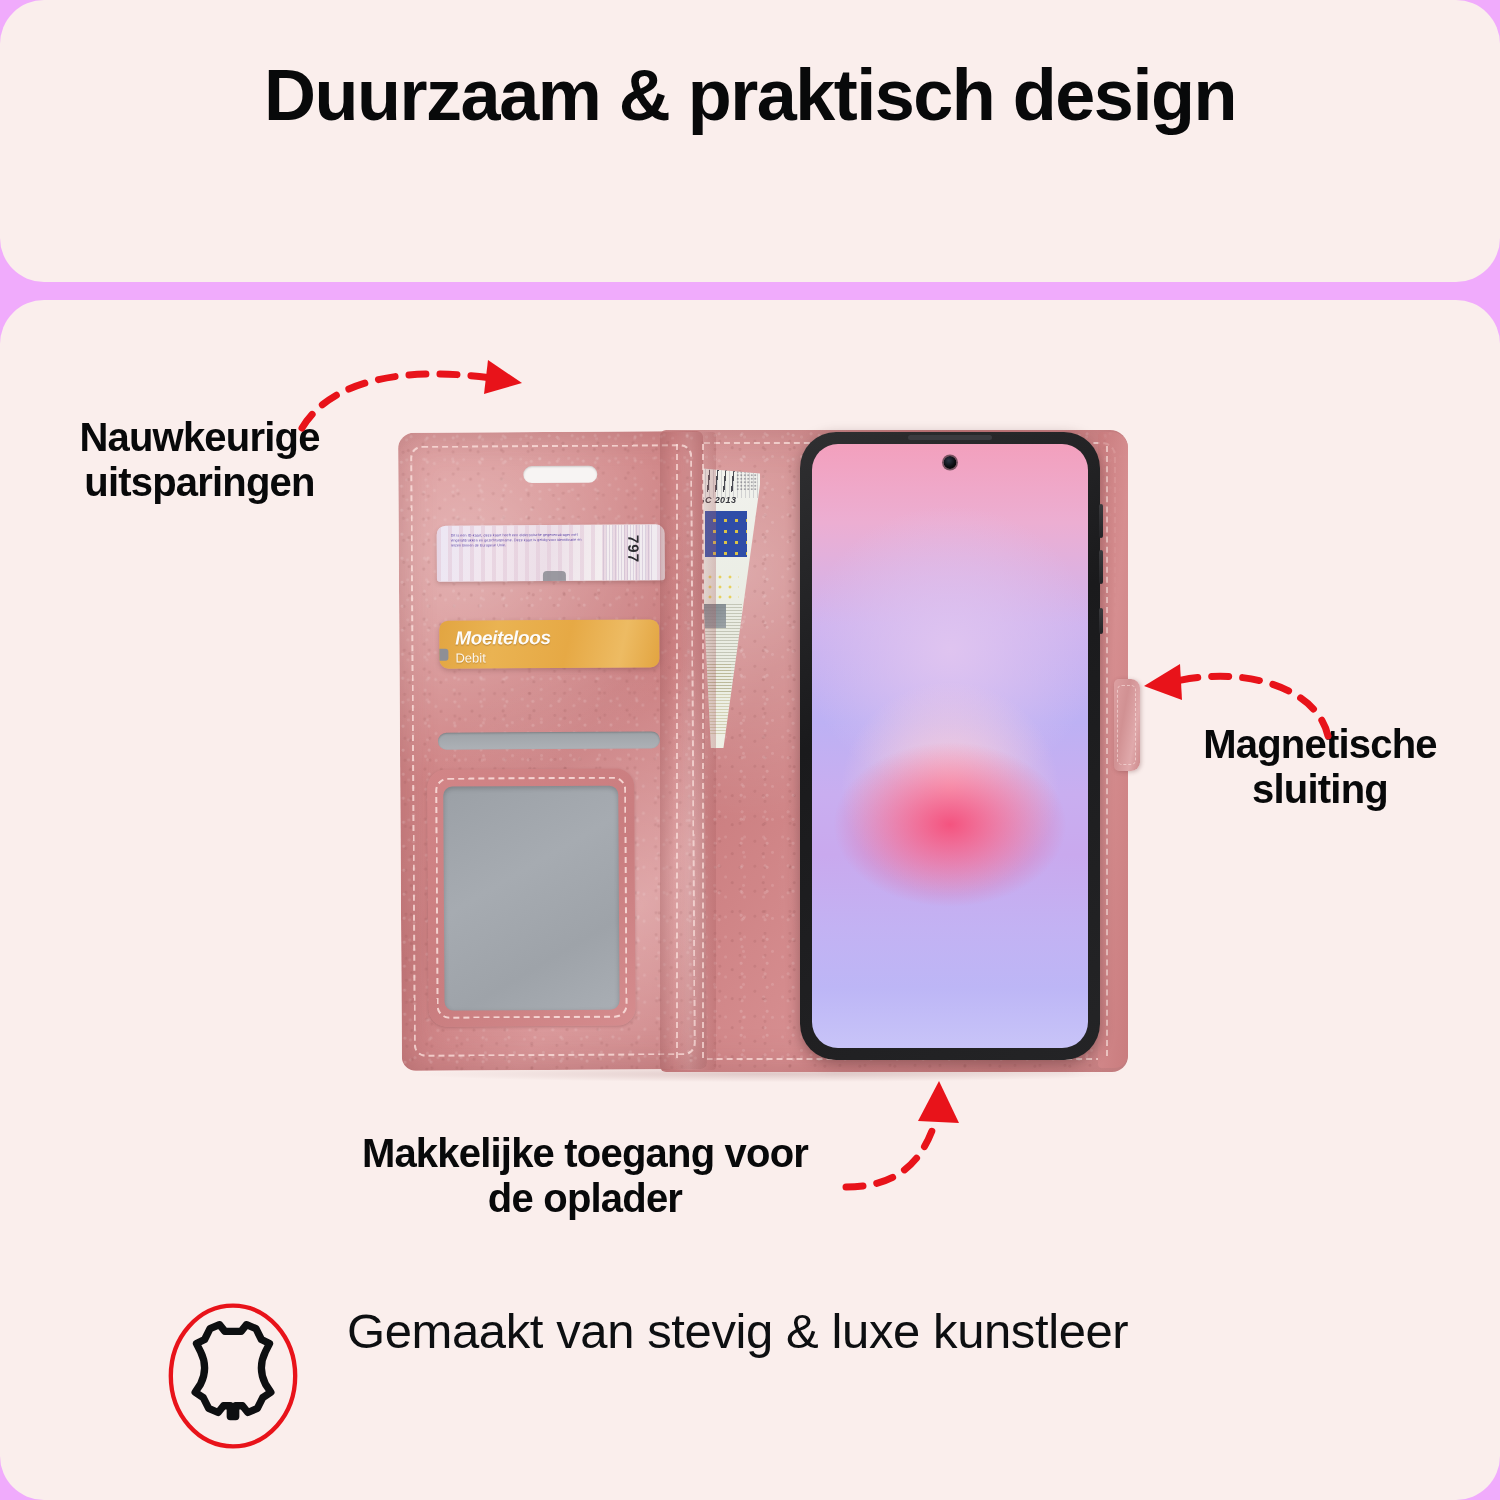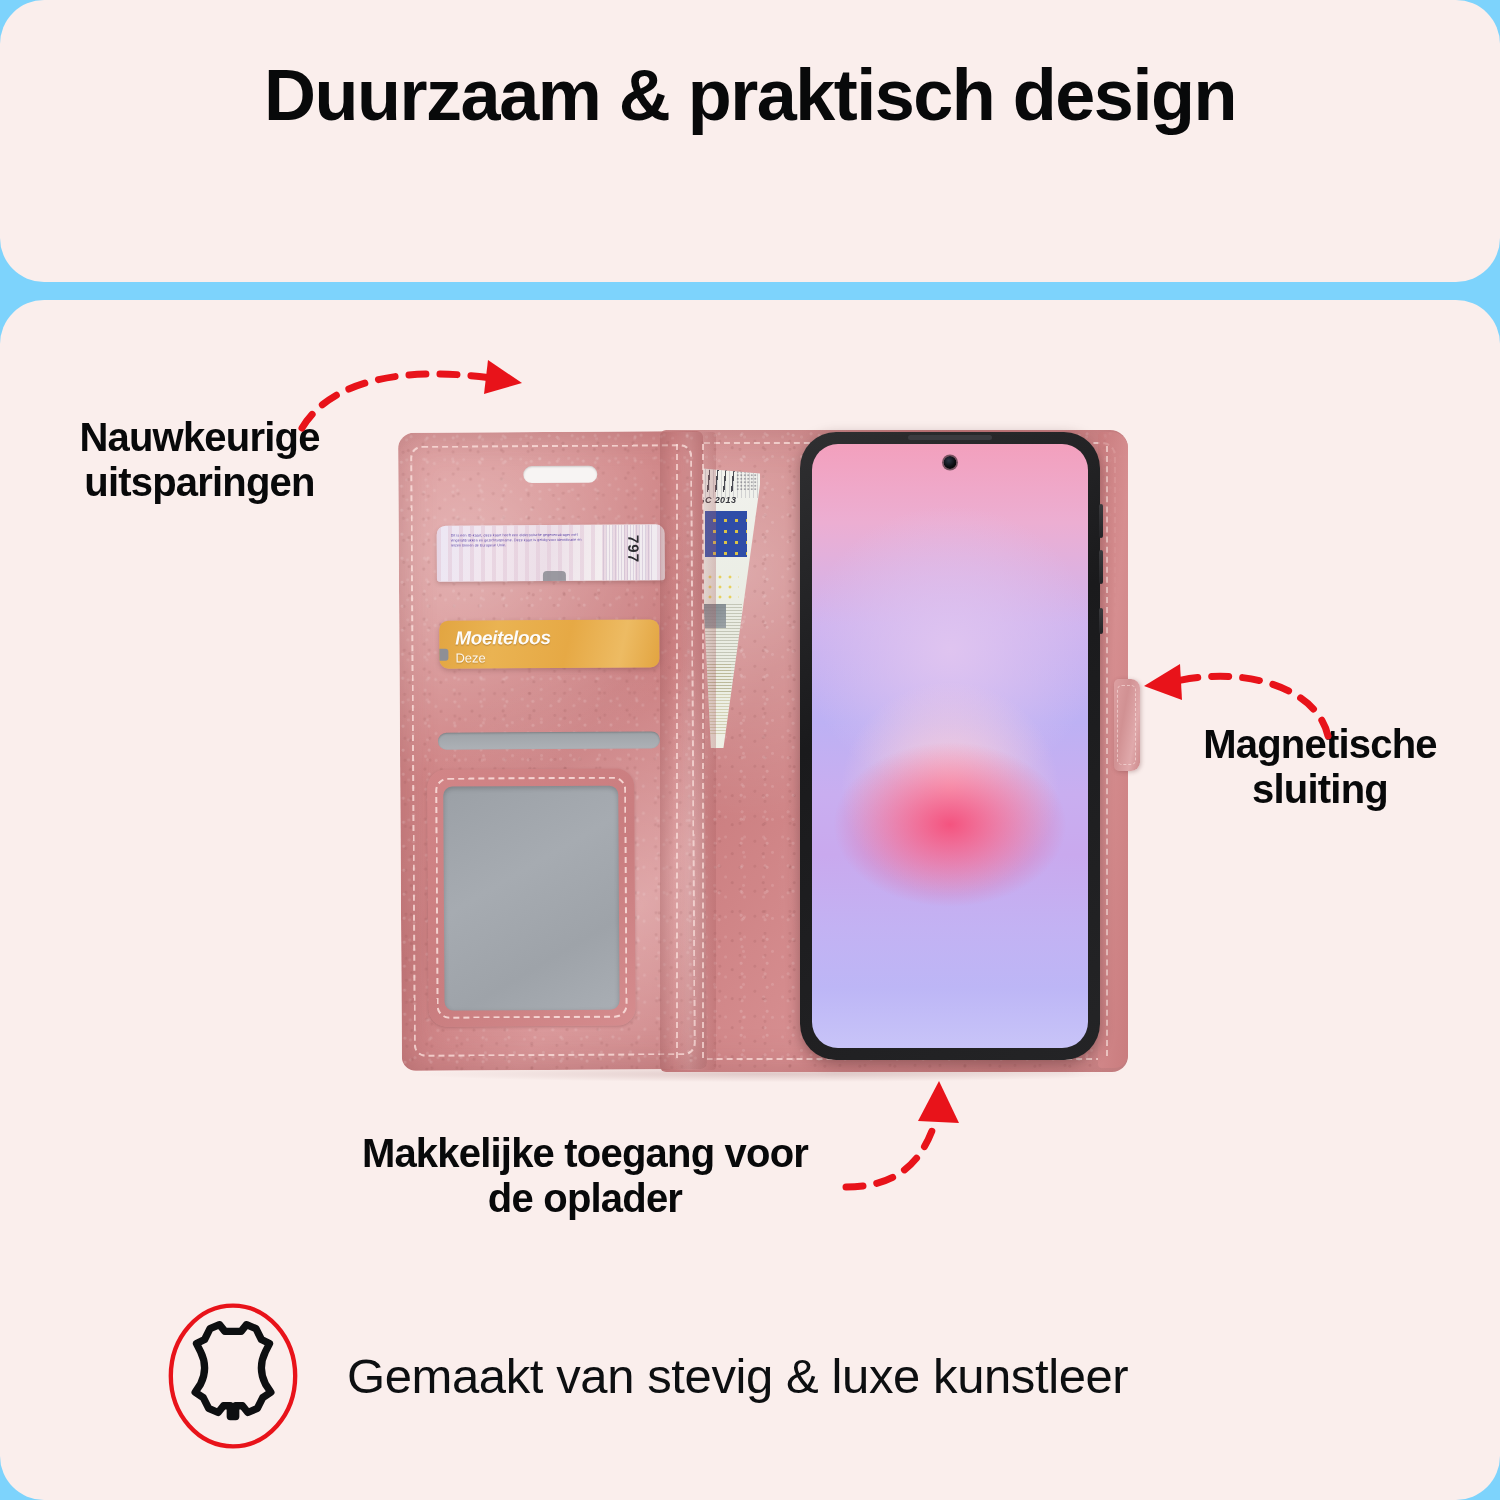--- a/index.html
+++ b/index.html
@@ -9,21 +9,21 @@
     height: 1500px;
     background: #ffffff;
     font-family: "Liberation Sans", sans-serif;
     overflow: hidden;
   }
 
   .page {
     position: relative;
     width: 1500px;
     height: 1500px;
-    background: #7dd3fc;
+    background: #f0abfc;
   }
 
   
   .card {
     position: absolute;
     left: 0;
     width: 1500px;
     background: #faeeec;
     border-radius: 44px;
   }
@@ -68,21 +68,20 @@
   .annot-cutouts  { top: 415px;  left: 22px;  width: 355px; }
   .annot-magnet   { top: 722px;  left: 1150px; width: 340px; }
   .annot-charger  { top: 1131px; left: 350px;  width: 470px; }
 
   
   .badge-row {
     position: absolute;
     top: 1303px;
     left: 165px;
     display: flex;
-    align-items: center;
     gap: 46px;
   }
   .badge-icon { width: 136px; height: 146px; flex: none; }
   .badge-text {
     font-size: 49px;
     font-weight: 400;
     color: #0d0f11;
     letter-spacing: -0.4px;
     white-space: nowrap;
   }
@@ -488,21 +487,21 @@
         <div class="id-stripes"></div>
         <div class="id-guilloche"></div>
         <div class="id-lines">Dit is een ID-kaart, deze kaart heeft een elektronische gegevensdrager met vingerafdrukken en gezichtsopname. Deze kaart is geldig voor identificatie en reizen binnen de Europese Unie.</div>
         <div class="id-chip"></div>
         <div class="id-number">797</div>
       </div>
 
       <div class="wereldpas">
         <div class="wp-chip"></div>
         <div class="wp-name">Moeiteloos</div>
-        <div class="wp-type">Deze</div>
+        <div class="wp-type">Debit</div>
       </div>
 
       <div class="slim-slot"></div>
 
       <div class="window-pocket">
         <div class="window-stitch"></div>
         <div class="window-glass"></div>
       </div>
     </div>
 

